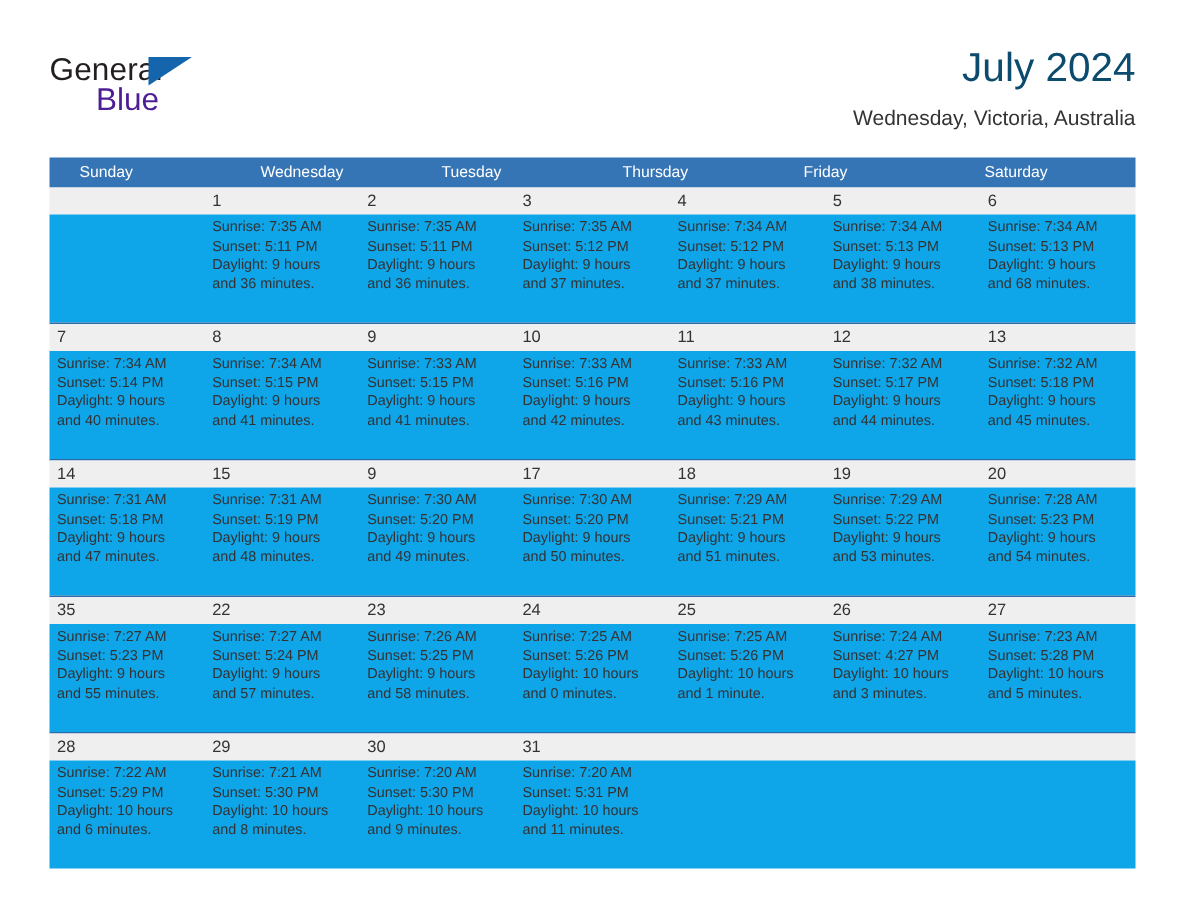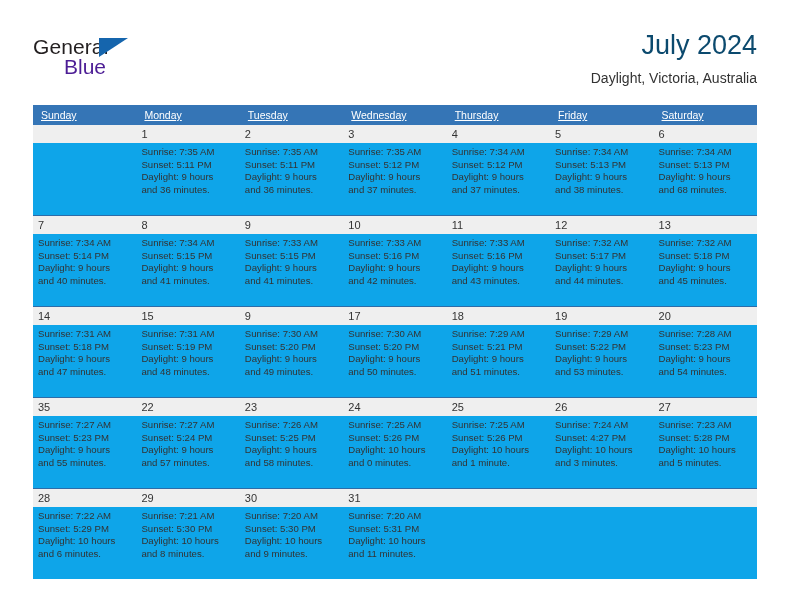--- a/index.html
+++ b/index.html
@@ -91,24 +91,23 @@
   .weekday-row {
     display: flex;
     background: #3575b6;
     height: 20px;
   }
   .weekday {
     flex: 1 1 0;
     color: #ffffff;
     font-size: 10.5px;
     line-height: 20px;
-    padding-left: 8px;
+    padding-left: 20px;
     box-sizing: border-box;
     white-space: nowrap;
-    text-decoration: underline;
   }
 
   .week {
     border-top: 1px solid #2d6ca8;
     position: relative;
   }
   .week:first-of-type { border-top: none; }
   .week-numbers {
     display: flex;
     background: #efefef;
@@ -146,31 +145,30 @@
   <div class="top-bar">
 
     <div class="logo">
       <span class="logo-general">General</span>
       <span class="logo-tri"></span>
       <span class="logo-blue">Blue</span>
     </div>
 
     <div class="title-block">
       <div class="cal-title">July 2024</div>
-      <div class="cal-subtitle">Daylight, Victoria, Australia</div>
+      <div class="cal-subtitle">Wednesday, Victoria, Australia</div>
     </div>
 
   </div>
 
   <div class="calendar">
     <div class="weekday-row">
         <div class="weekday">Sunday</div>
-        <div class="weekday">Monday</div>
+        <div class="weekday">Wednesday</div>
         <div class="weekday">Tuesday</div>
-        <div class="weekday">Wednesday</div>
         <div class="weekday">Thursday</div>
         <div class="weekday">Friday</div>
         <div class="weekday">Saturday</div>
       </div>
     <div id="weeks-container">
         <div class="week">
           <div class="week-numbers">
             <div class="daynum"></div>
             <div class="daynum">1</div>
             <div class="daynum">2</div>

